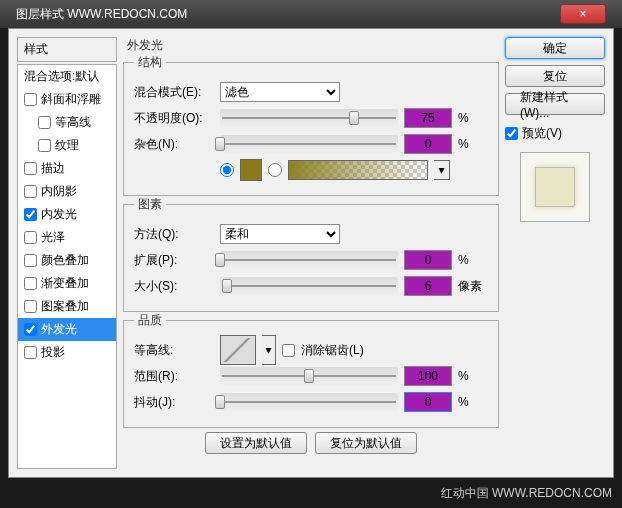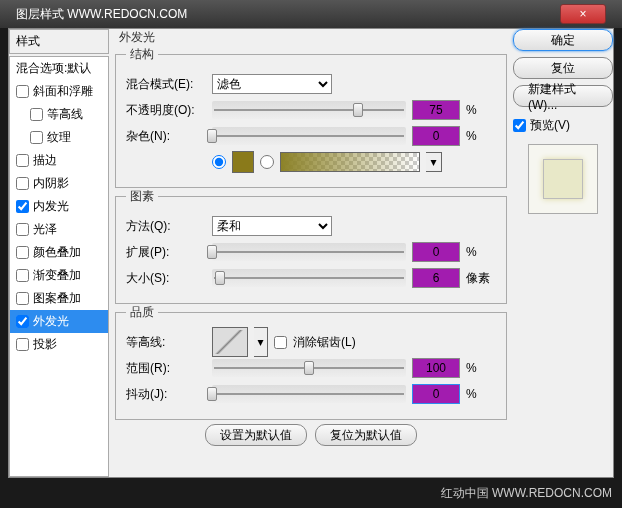--- a/index.html
+++ b/index.html
@@ -1,20 +1,20 @@
 <!DOCTYPE html>
 <html><head>
 <meta charset="utf-8">
 <style>
 *{margin:0;padding:0;box-sizing:border-box;font-family:"Microsoft YaHei",SimSun,sans-serif;font-size:12px}
 body{background:#1a1a1a;width:622px;height:508px;position:relative;overflow:hidden}
 .titlebar{height:28px;background:linear-gradient(#555,#333);color:#fff;display:flex;align-items:center;padding:0 16px}
 .titlebar .title{flex:1;font-size:12px}
 .close-btn{width:46px;height:20px;background:linear-gradient(#e06060,#c83030);border:1px solid #803030;border-radius:3px;display:flex;align-items:center;justify-content:center;color:#fff;cursor:pointer}
-.dialog{position:absolute;top:28px;left:8px;right:8px;bottom:30px;background:#f0f0f0;border:1px solid #888;display:flex;gap:6px}
+.dialog{position:absolute;top:28px;left:8px;right:8px;bottom:30px;background:#f0f0f0;border:1px solid #888;padding:8px;display:flex;gap:6px}
 .left-col{width:100px;display:flex;flex-direction:column}
 .left-col .hdr{border:1px solid #aaa;padding:3px 6px;background:#f0f0f0;margin-bottom:2px}
 .style-list{border:1px solid #aaa;background:#fff;flex:1}
 .style-list .item{padding:3px 6px;display:flex;align-items:center;gap:4px;cursor:pointer}
 .style-list .item.selected{background:#2d8cef;color:#fff}
 .style-list .item input[type=checkbox]{margin:0}
 .style-list .item.indent{padding-left:20px}
 .mid-col{flex:1;display:flex;flex-direction:column;gap:6px}
 fieldset{border:1px solid #aaa;padding:6px 10px 10px;margin:0}
 legend{padding:0 4px;color:#333}
@@ -30,21 +30,21 @@
 .color-row{display:flex;align-items:center;gap:6px;margin:4px 0}
 .color-row .radio{width:14px;height:14px}
 .swatch{width:22px;height:22px;border:1px solid #666;background:#8a7a1a}
 .grad{width:140px;height:20px;border:1px solid #666;background:repeating-conic-gradient(#ccc 0 25%,#fff 0 50%) 0 0/8px 8px;position:relative}
 .grad::after{content:"";position:absolute;inset:0;background:linear-gradient(90deg,rgba(140,130,40,1),rgba(140,130,40,0))}
 .grad-sel{width:16px;height:20px;border:1px solid #666;border-left:0;display:flex;align-items:center;justify-content:center;background:#eee}
 .contour-box{width:36px;height:30px;border:1px solid #666;background:#ddd;position:relative}
 .contour-box::after{content:"";position:absolute;left:2px;bottom:2px;width:28px;height:24px;background:linear-gradient(135deg,transparent 45%,#888 50%,transparent 55%)}
 .contour-sel{width:14px;height:30px;border:1px solid #666;border-left:0;background:#eee;display:flex;align-items:center;justify-content:center}
 .btn-row{display:flex;gap:8px;justify-content:center;margin-top:4px}
-.btn{height:22px;padding:0 14px;border:1px solid #888;background:linear-gradient(#fafafa,#e0e0e0);border-radius:10px;cursor:pointer;display:flex;align-items:center}
+.btn{height:22px;padding:0 14px;border:1px solid #888;background:linear-gradient(#fafafa,#e0e0e0);border-radius:3px;cursor:pointer;display:flex;align-items:center}
 .right-col{width:100px;display:flex;flex-direction:column;gap:6px;align-items:stretch}
 .right-col .btn{justify-content:center}
 .btn.primary{border:1px solid #2d8cef;box-shadow:0 0 3px #2d8cef}
 .preview-ck{display:flex;align-items:center;gap:4px;margin-top:4px}
 .preview-box{width:70px;height:70px;border:1px solid #aaa;background:#f6f6f0;display:flex;align-items:center;justify-content:center;align-self:center;margin-top:4px}
 .preview-box .inner{width:40px;height:40px;background:#e8e8c8;border:1px solid #bbb;box-shadow:0 0 6px #ddd8a0}
 .footer{position:absolute;bottom:6px;right:10px;color:#ccc;font-size:12px}
 </style>
 </head>
 <body>

